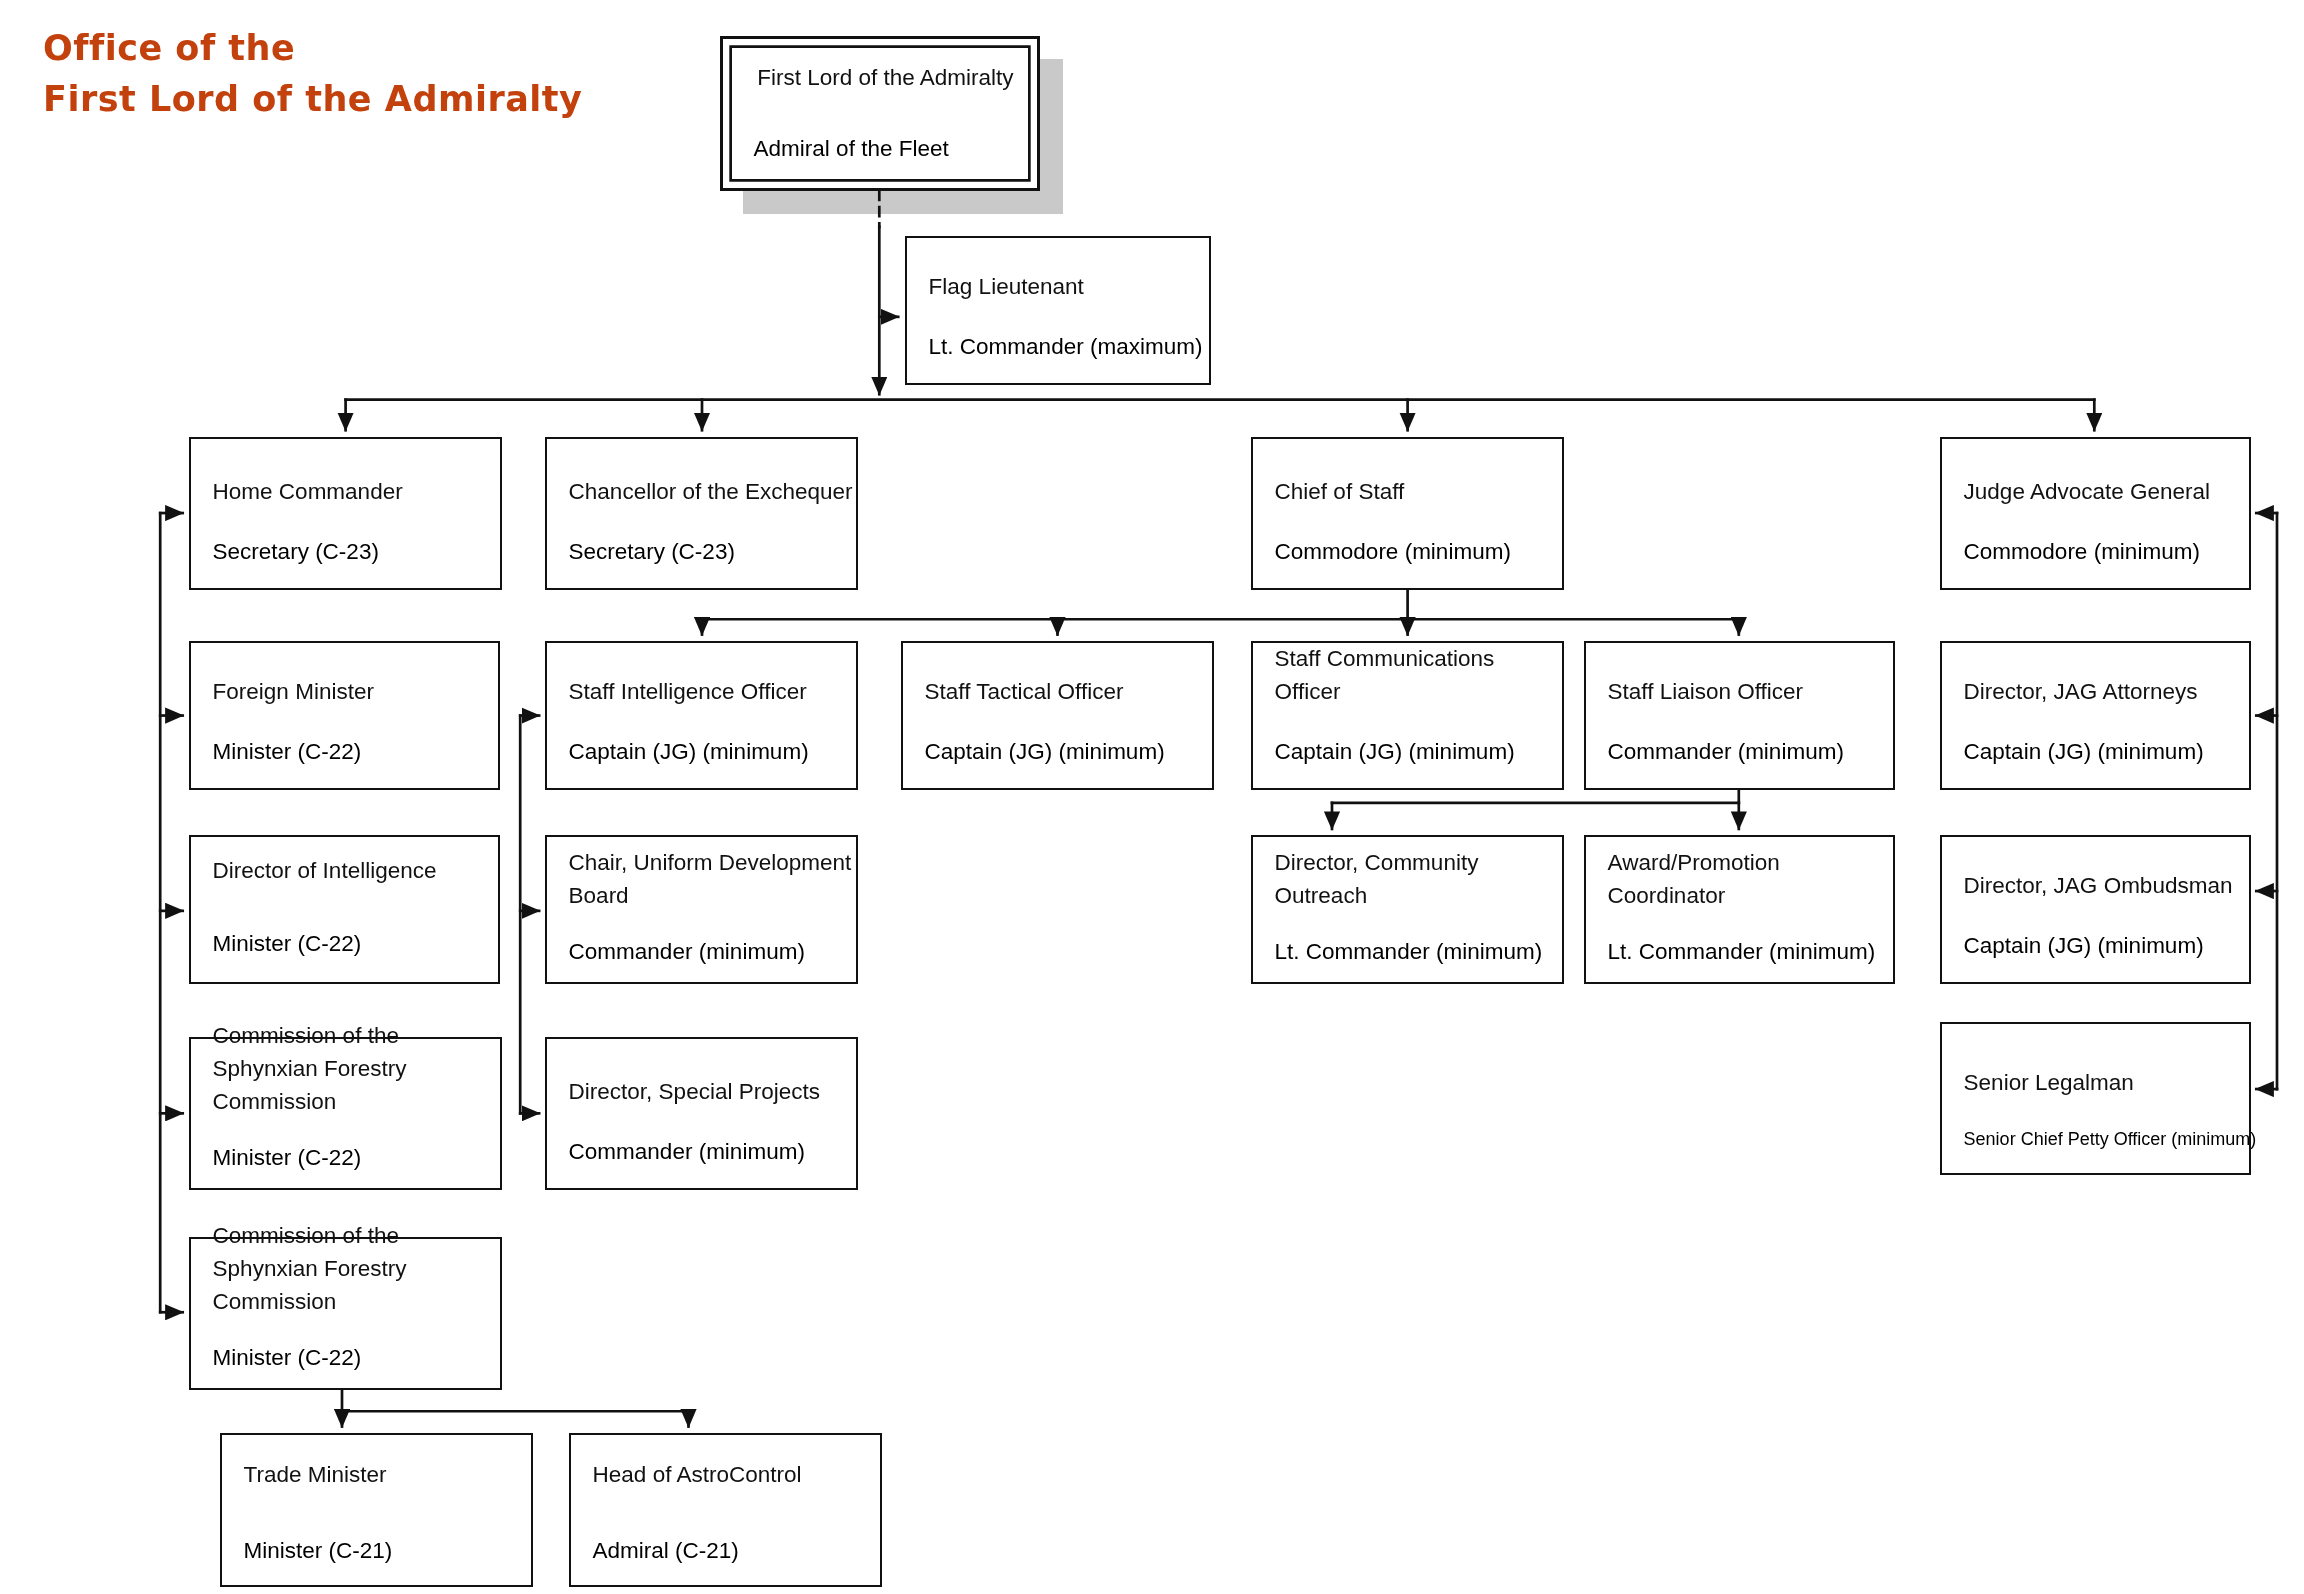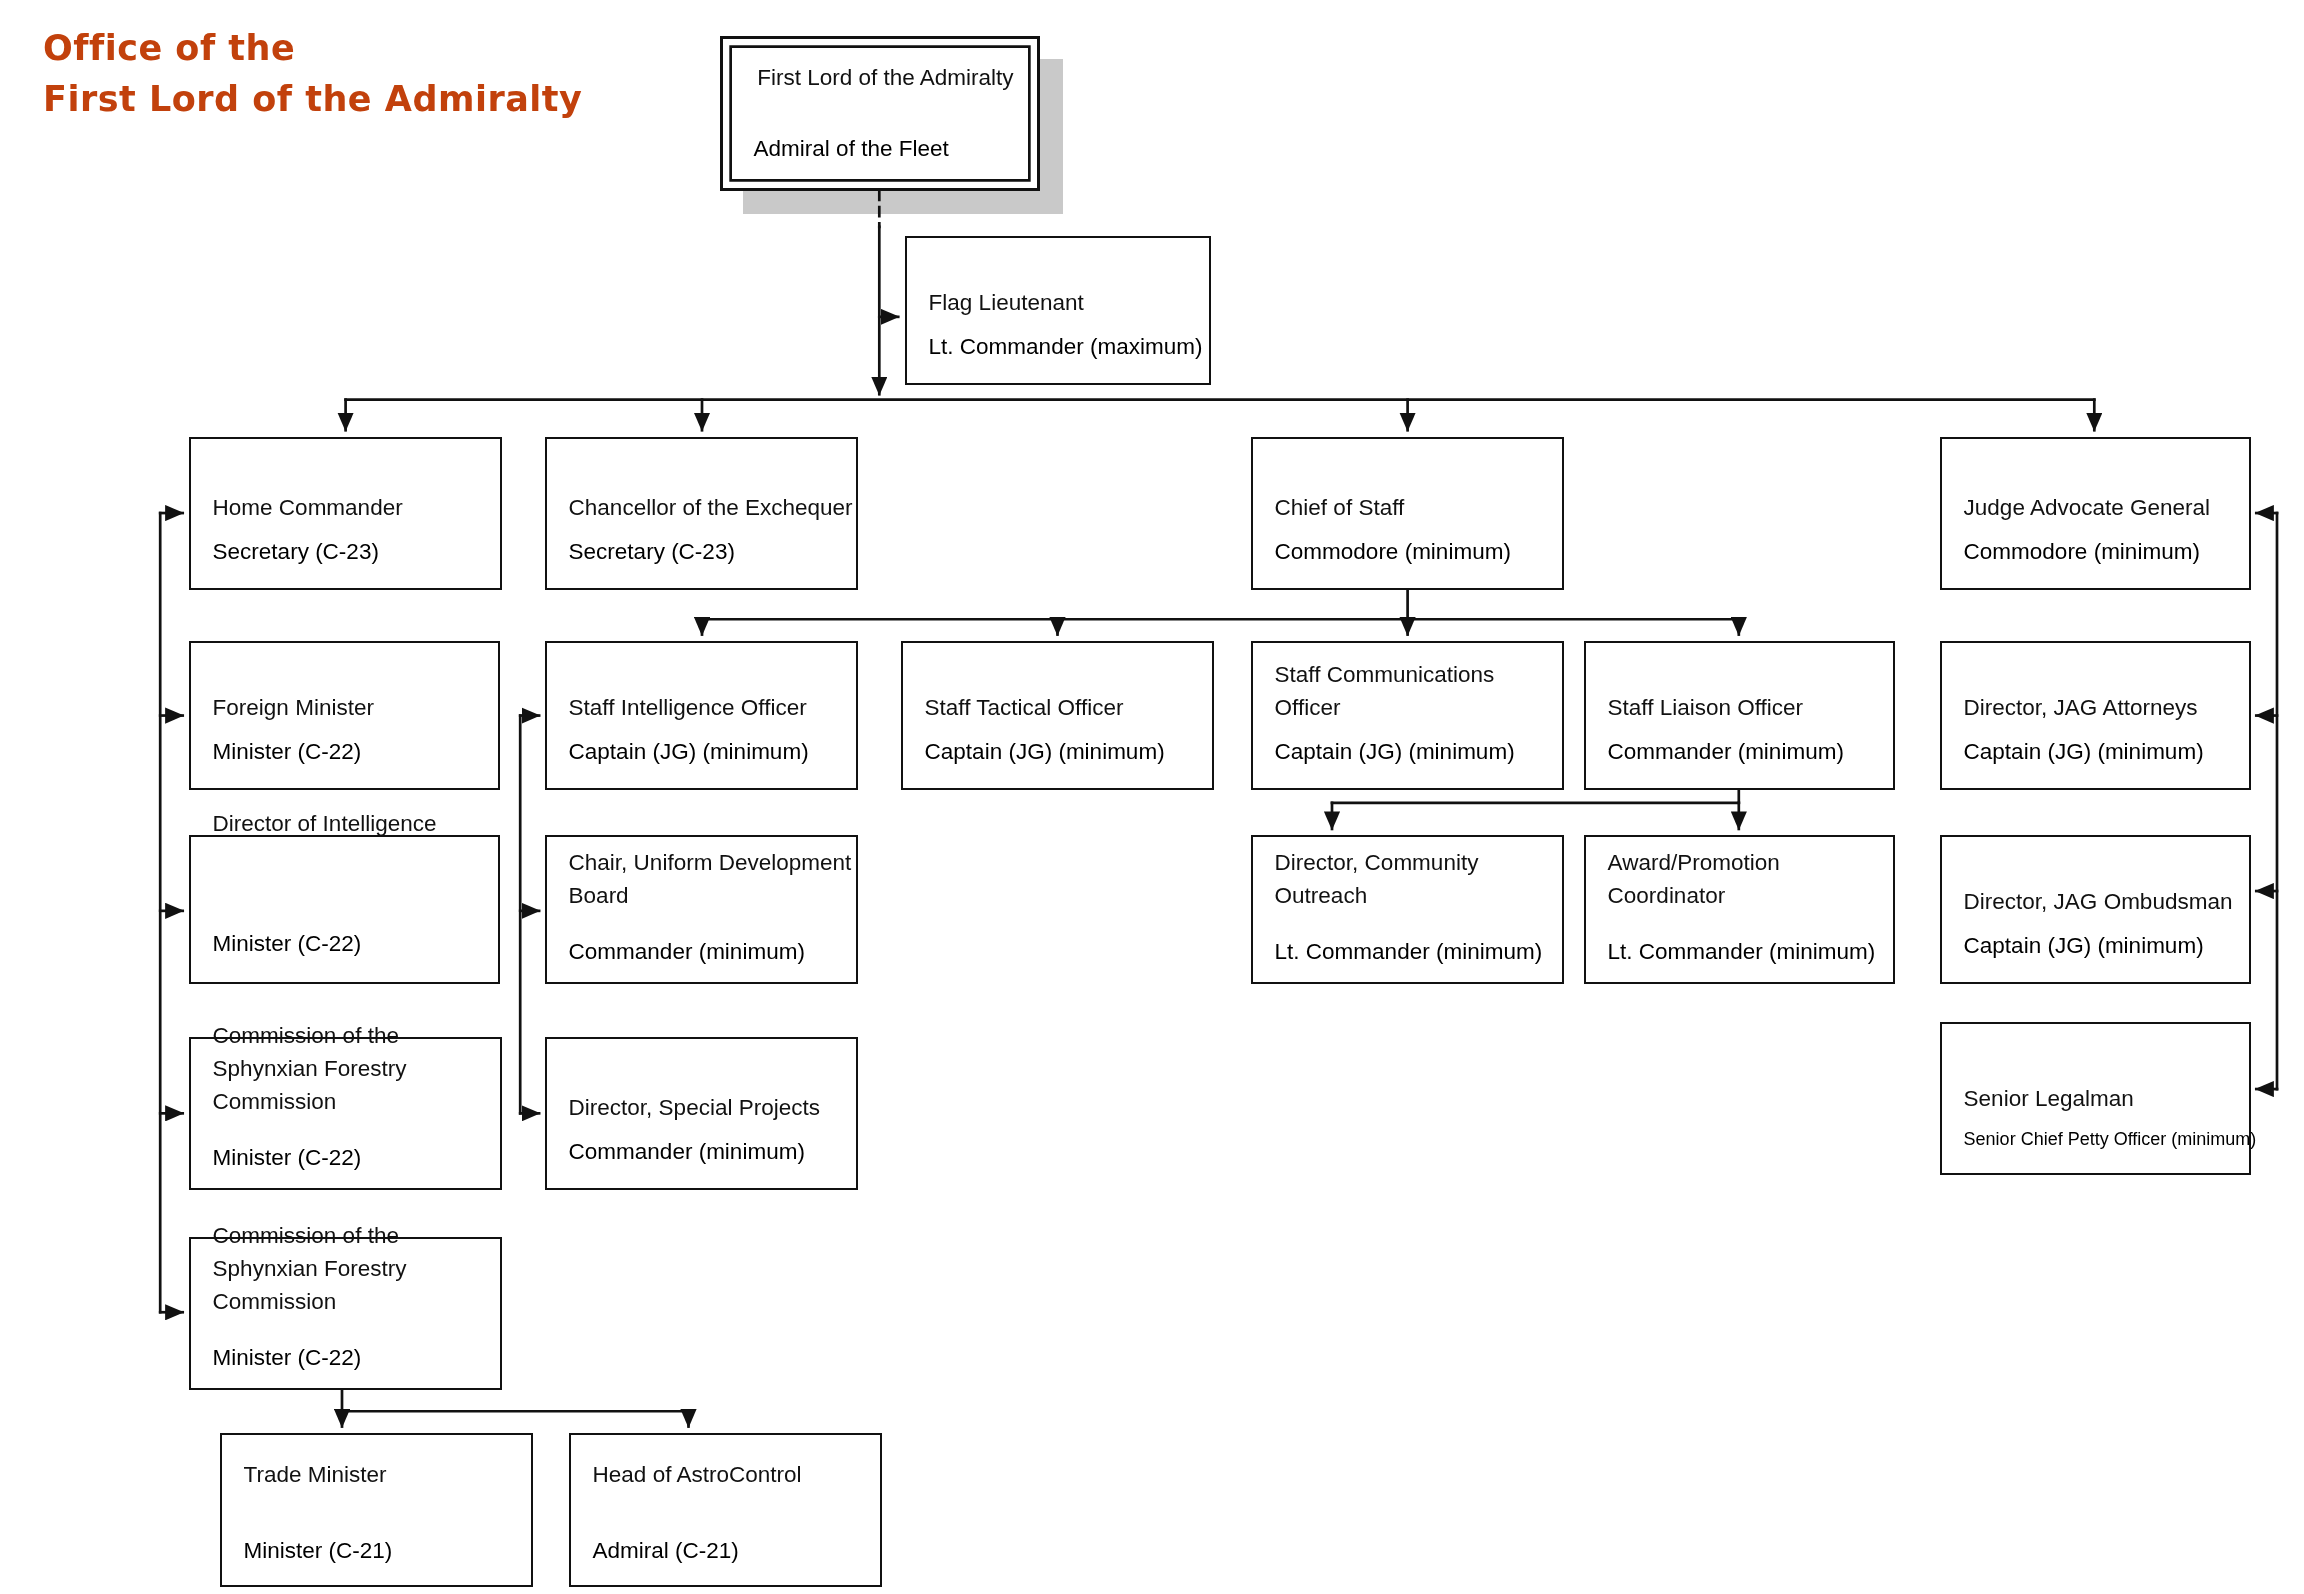--- a/index.html
+++ b/index.html
@@ -17,25 +17,25 @@
     position:absolute;background:#c9c9c9;z-index:0;
   }
   .box{
     position:absolute;z-index:2;background:#fff;border:2.7px solid #111;
     box-sizing:border-box;display:flex;flex-direction:column;
     padding-left:21.6px;padding-right:1.8px;
     font-size:22.5px;line-height:33px;
   }
   .box .bt{color:#111;}
   .box .bs{color:#000000;}
-  .b-low{justify-content:flex-end;padding-bottom:20px;}
+  .b-low{justify-content:flex-end;padding-bottom:20px;gap:16px;}
   .b-low .bs{margin-top:10.8px;}
   .b-mid{justify-content:flex-end;padding-bottom:14px;}
   .b-mid .bs{margin-top:23.4px;}
-  .b-spread{justify-content:flex-end;padding-bottom:21.6px;gap:47px;}
+  .b-spread{justify-content:flex-end;padding-bottom:21.6px;}
   .b-spread .bs{margin-top:40px;}
   .b-wide{justify-content:flex-end;padding-bottom:18px;margin-left:31px;}
   .b-wide .bs{margin-top:43px;}
   .b-topbox{
     justify-content:space-between;padding-top:14.4px;padding-bottom:18px;padding-left:27px;
     border:3.6px solid #111;
     box-shadow:inset 0 0 0 6.3px #fff, inset 0 0 0 9px #111;
   }
   .b-topbox .bt{padding-left:7.2px;padding-top:7.2px;}
   .b-topbox .bs{padding-left:3.6px;padding-bottom:5.4px;}

